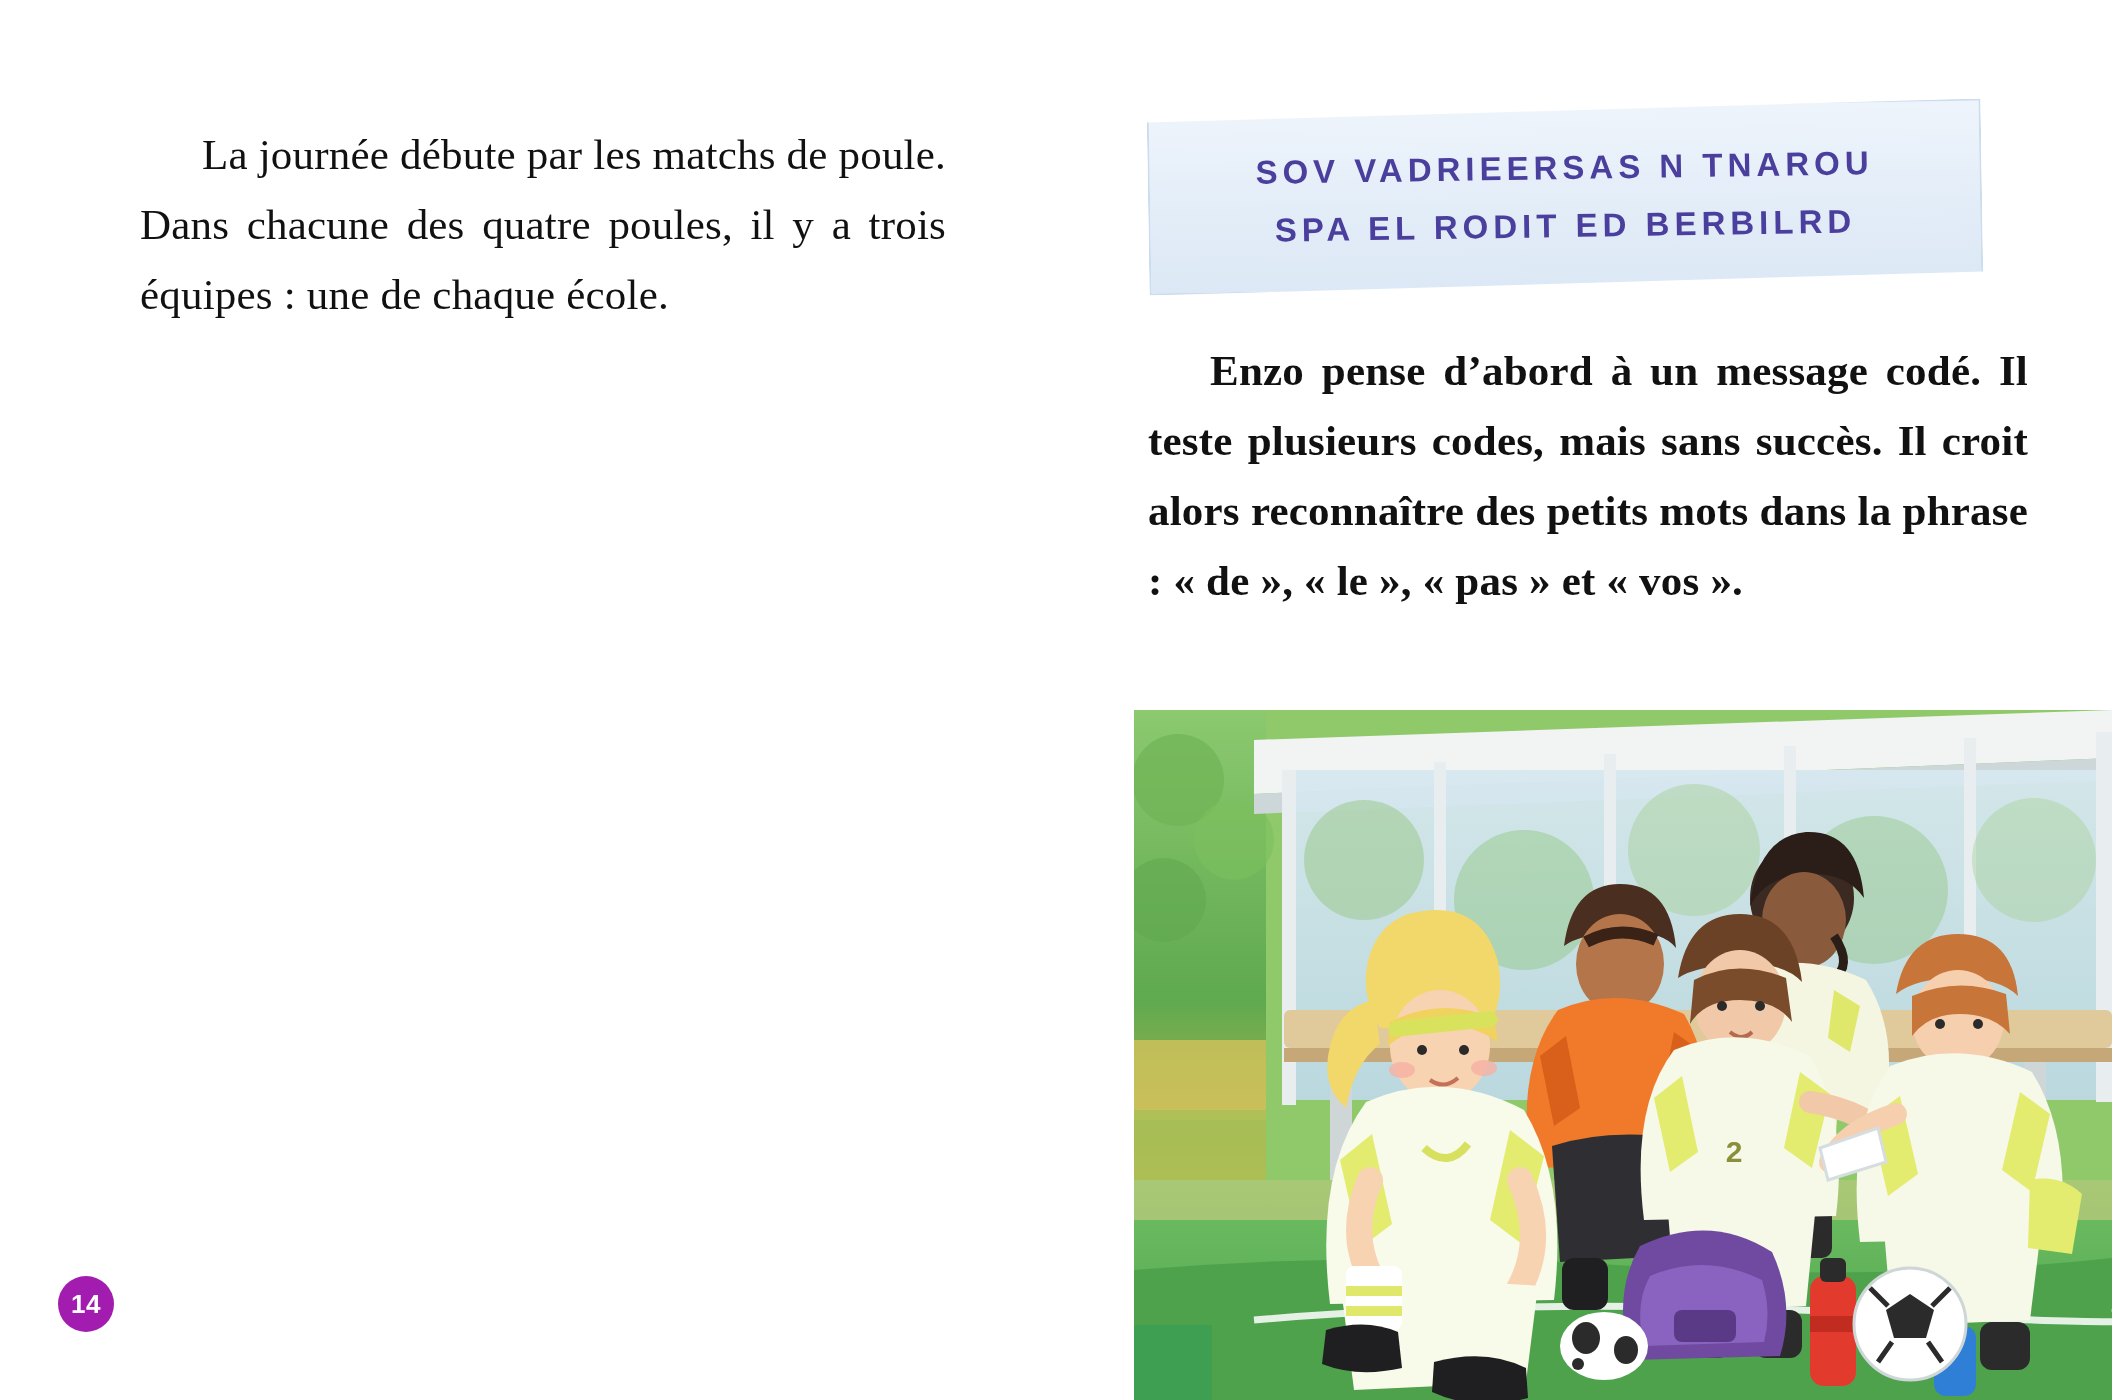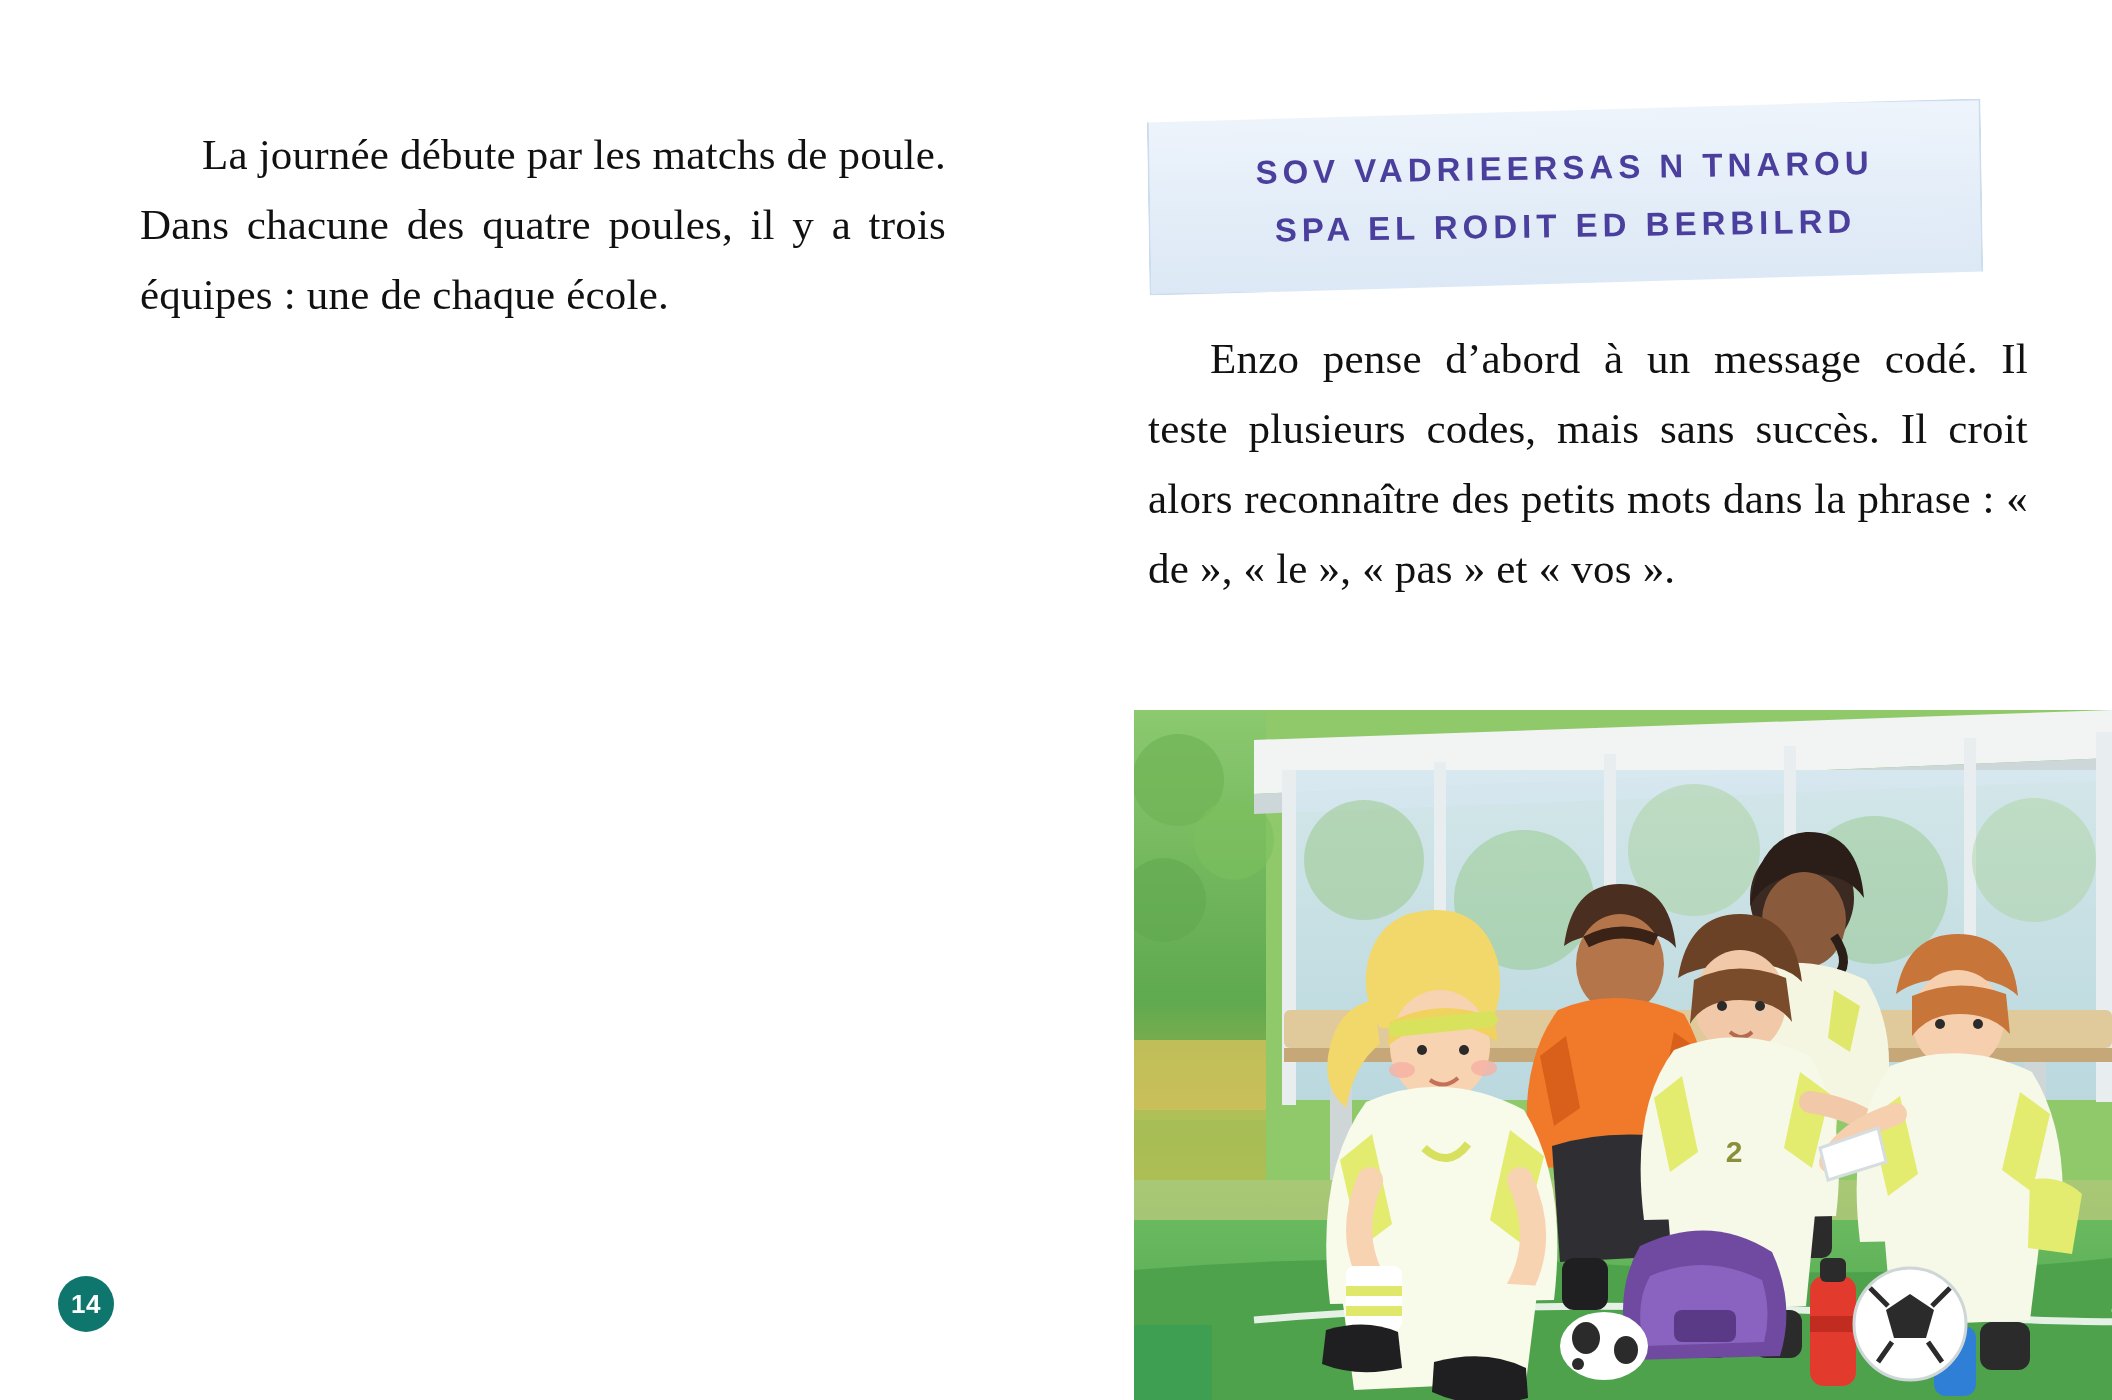--- a/index.html
+++ b/index.html
@@ -51,21 +51,21 @@
     height: 66px;
   }
 
   .page-number {
     position: absolute;
     left: 58px;
     bottom: 68px;
     width: 56px;
     height: 56px;
     border-radius: 50%;
-    background: #0f766e;
+    background: #a21caf;
     color: #ffffff;
     font-family: "Liberation Sans", sans-serif;
     font-size: 26px;
     font-weight: bold;
     display: flex;
     align-items: center;
     justify-content: center;
     letter-spacing: 0.5px;
   }
 
@@ -101,22 +101,23 @@
     font-weight: bold;
     letter-spacing: 5px;
     color: #4b3f9e;
     line-height: 58px;
     white-space: nowrap;
   }
 
   .right-text {
     position: absolute;
     left: 92px;
-    top: 324px;
+    top: 336px;
     width: 880px;
+    font-weight: bold;
   }
   .right-text .para {
     font-size: 43px;
     line-height: 70px;
   }
 
   
   .illus {
     position: absolute;
     left: 78px;

